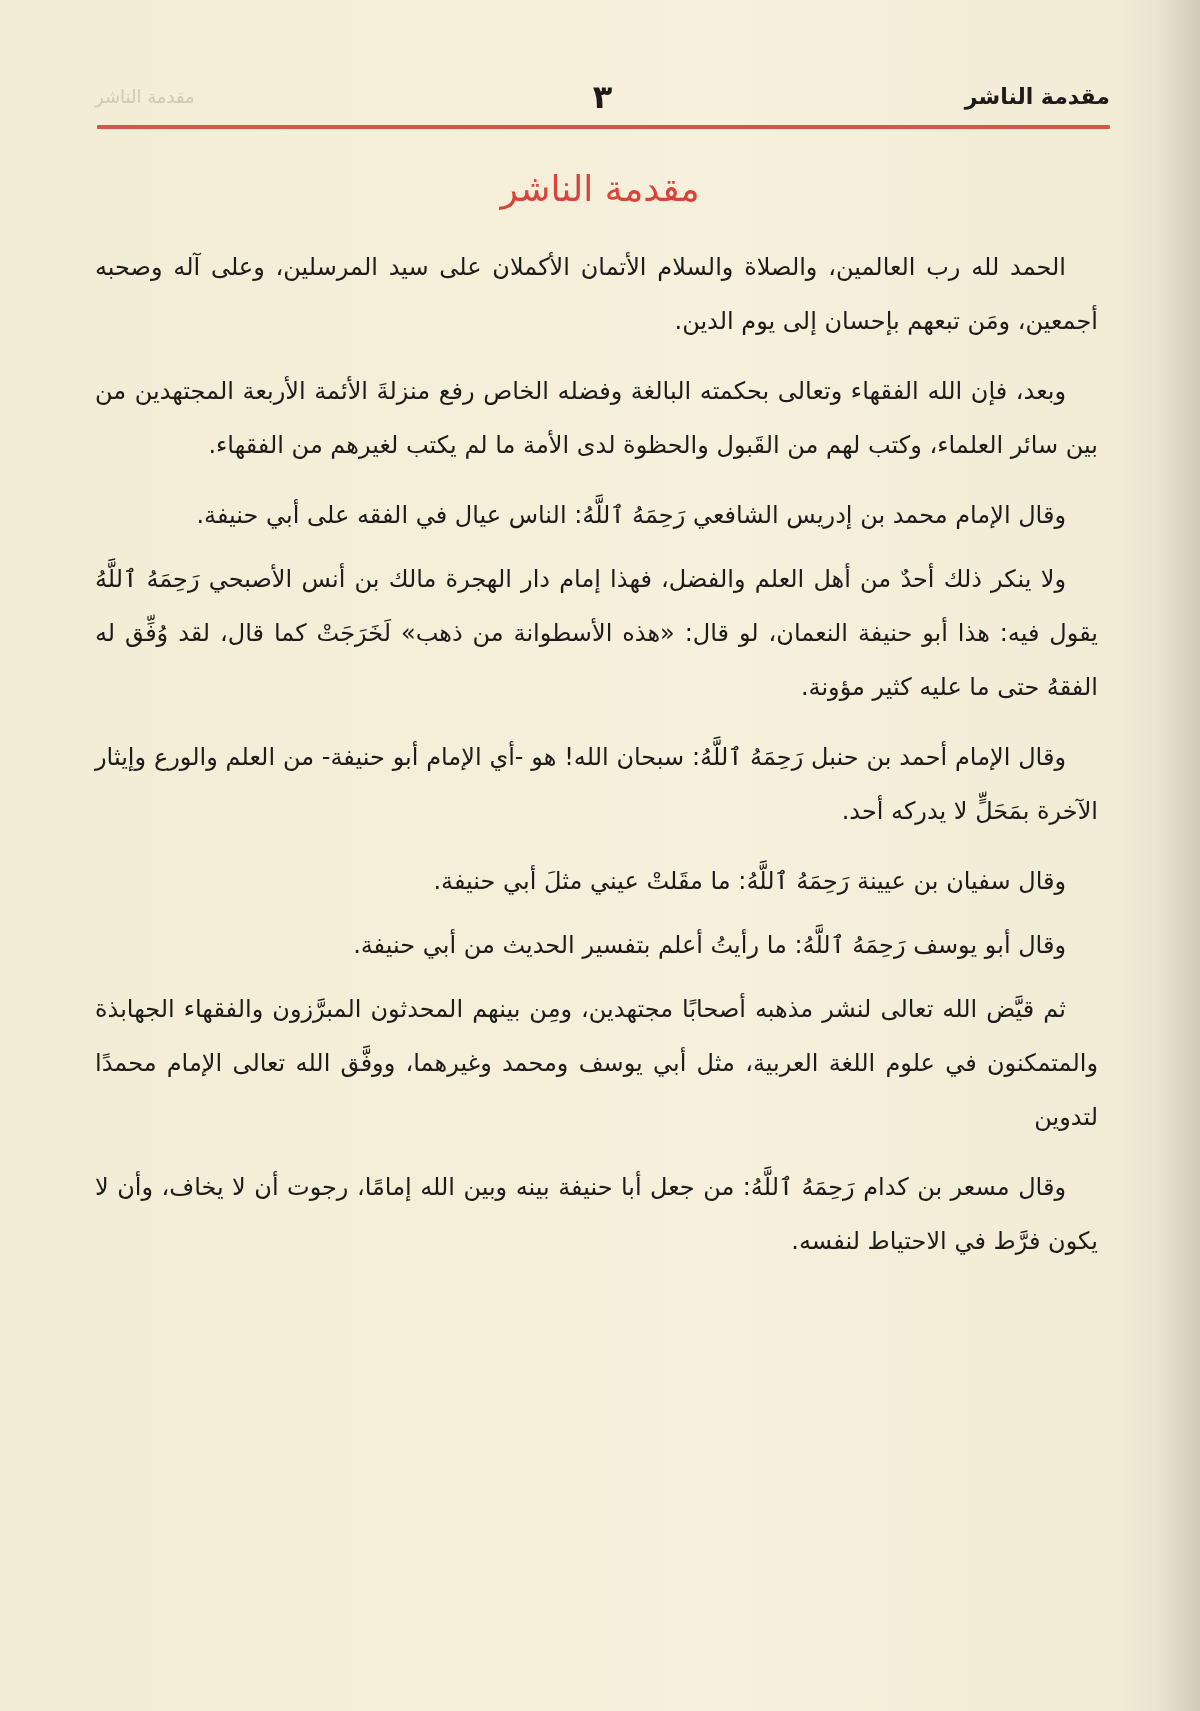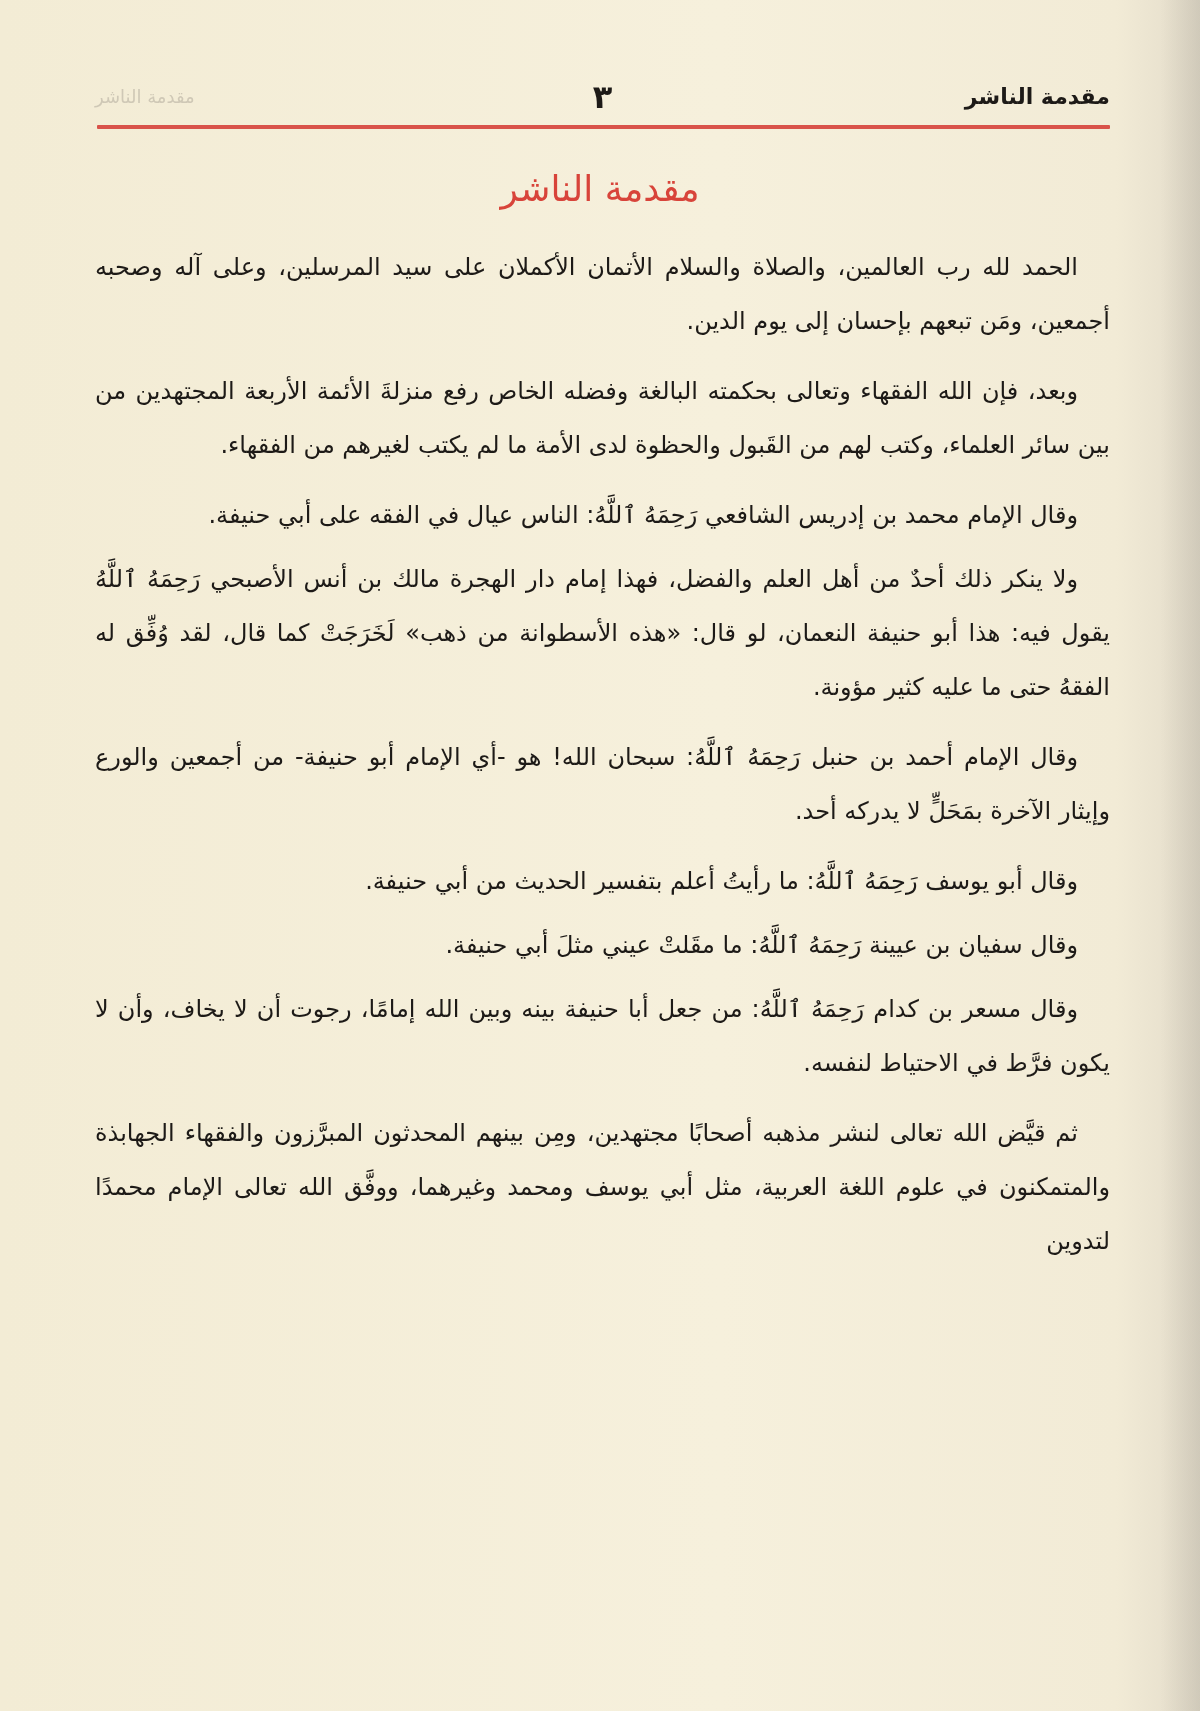--- a/index.html
+++ b/index.html
@@ -85,21 +85,21 @@
       position: absolute;
       left: 95px;
       width: 1015px;
       top: 240px;
       direction: rtl;
       font-size: 24px;
       line-height: 54px;
       color: #1d1a17;
     }
     .para {
-      margin: 0 0 16px 0;
+      margin: 0 12px 16px 0;
       text-indent: 32px;
       text-align: justify;
       text-align-last: right;
     }
     .para.single { margin-bottom: 10px; }
   </style>
 </head>
 <body>
 
 <div class="page">
@@ -112,19 +112,19 @@
   </div>
   <div class="header-rule"></div>
 
   <div class="title">مقدمة الناشر</div>
 
   <div class="body-text">
     <p class="para">الحمد لله رب العالمين، والصلاة والسلام الأتمان الأكملان على سيد المرسلين، وعلى آله وصحبه أجمعين، ومَن تبعهم بإحسان إلى يوم الدين.</p>
     <p class="para">وبعد، فإن الله الفقهاء وتعالى بحكمته البالغة وفضله الخاص رفع منزلةَ الأئمة الأربعة المجتهدين من بين سائر العلماء، وكتب لهم من القَبول والحظوة لدى الأمة ما لم يكتب لغيرهم من الفقهاء.</p>
     <p class="para single">وقال الإمام محمد بن إدريس الشافعي رَحِمَهُ ٱللَّهُ: الناس عيال في الفقه على أبي حنيفة.</p>
     <p class="para">ولا ينكر ذلك أحدٌ من أهل العلم والفضل، فهذا إمام دار الهجرة مالك بن أنس الأصبحي رَحِمَهُ ٱللَّهُ يقول فيه: هذا أبو حنيفة النعمان، لو قال: «هذه الأسطوانة من ذهب» لَخَرَجَتْ كما قال، لقد وُفِّق له الفقهُ حتى ما عليه كثير مؤونة.</p>
-    <p class="para">وقال الإمام أحمد بن حنبل رَحِمَهُ ٱللَّهُ: سبحان الله! هو -أي الإمام أبو حنيفة- من أجمعين والورع وإيثار الآخرة بمَحَلٍّ لا يدركه أحد.</p>
+    <p class="para">وقال الإمام أحمد بن حنبل رَحِمَهُ ٱللَّهُ: سبحان الله! هو -أي الإمام أبو حنيفة- من العلم والورع وإيثار الآخرة بمَحَلٍّ لا يدركه أحد.</p>
+    <p class="para single">وقال سفيان بن عيينة رَحِمَهُ ٱللَّهُ: ما مقَلتْ عيني مثلَ أبي حنيفة.</p>
     <p class="para single">وقال أبو يوسف رَحِمَهُ ٱللَّهُ: ما رأيتُ أعلم بتفسير الحديث من أبي حنيفة.</p>
-    <p class="para single">وقال سفيان بن عيينة رَحِمَهُ ٱللَّهُ: ما مقَلتْ عيني مثلَ أبي حنيفة.</p>
+    <p class="para">ثم قيَّض الله تعالى لنشر مذهبه أصحابًا مجتهدين، ومِن بينهم المحدثون المبرَّزون والفقهاء الجهابذة والمتمكنون في علوم اللغة العربية، مثل أبي يوسف ومحمد وغيرهما، ووفَّق الله تعالى الإمام محمدًا لتدوين</p>
     <p class="para">وقال مسعر بن كدام رَحِمَهُ ٱللَّهُ: من جعل أبا حنيفة بينه وبين الله إمامًا، رجوت أن لا يخاف، وأن لا يكون فرَّط في الاحتياط لنفسه.</p>
-    <p class="para">ثم قيَّض الله تعالى لنشر مذهبه أصحابًا مجتهدين، ومِن بينهم المحدثون المبرَّزون والفقهاء الجهابذة والمتمكنون في علوم اللغة العربية، مثل أبي يوسف ومحمد وغيرهما، ووفَّق الله تعالى الإمام محمدًا لتدوين</p>
   </div>
 </div>
 
 </body></html>

